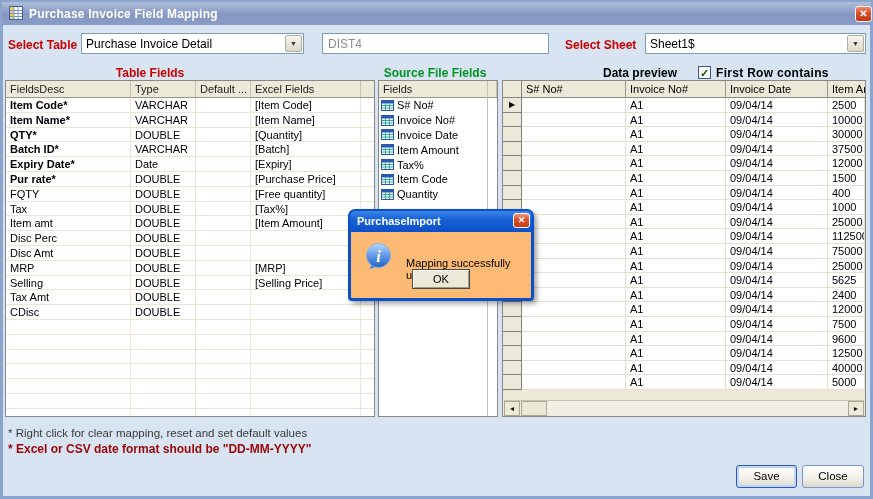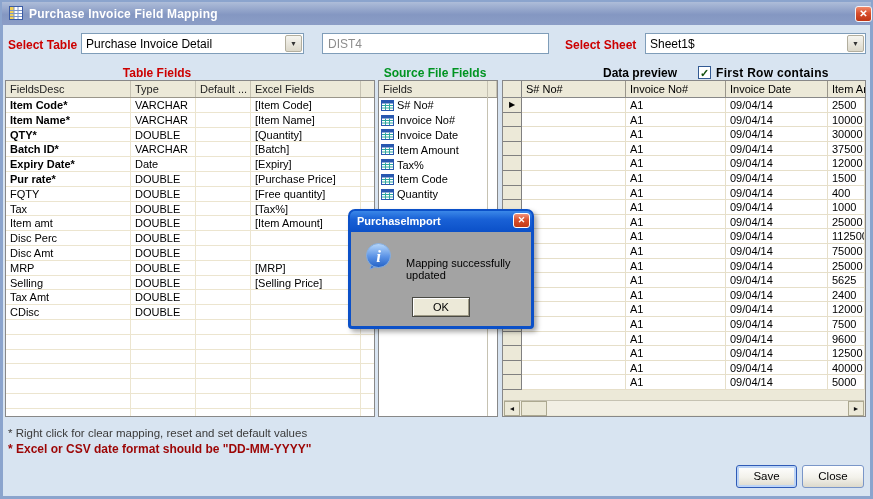--- a/index.html
+++ b/index.html
@@ -26,21 +26,21 @@
   .dd2 { left:645px; top:33px; width:221px; }
   .combo-text { position:absolute; left:4px; top:3px; white-space:nowrap; }
   .combo-btn { position:absolute; right:1px; top:1px; width:17px; height:17px;
     background:linear-gradient(to bottom,#f6f5f0,#dcd8ca); border:1px solid #b2ae9e; border-radius:2px;
     font-size:7px; color:#333; text-align:center; line-height:16px; cursor:pointer; }
   .file-input { position:absolute; left:322px; top:33px; width:227px; height:21px; border:1px solid #7f9db9;
     background:#fff; color:#8d8d8d; font:12px "Liberation Sans",sans-serif; padding:0 5px; }
 
   
   .sec-title { position:absolute; top:66px; font-size:12px; font-weight:bold; text-align:center; }
-  .t-tablefields { left:12px; width:290px; }
+  .t-tablefields { left:5px; width:290px; }
   .t-sourcefields { left:355px; width:160px; }
   .t-datapreview { left:585px; width:110px; color:#000; }
   .checkbox { position:absolute; left:698px; top:66px; width:13px; height:13px; background:#fff; border:1px solid #335a93;
     font-size:11px; font-weight:bold; line-height:12px; text-align:center; color:#15520f; cursor:pointer; }
   .chk-label { position:absolute; left:716px; top:66px; font-size:12px; font-weight:bold; letter-spacing:.3px; }
 
   
   .panel { position:absolute; top:80px; background:#fff; border:1px solid #888; }
   .tf-panel { left:5px; width:370px; height:337px; display:flex; flex-direction:column; overflow:hidden; }
   .sf-panel { left:378px; width:120px; height:337px; overflow:hidden; }
@@ -71,21 +71,21 @@
   .pv-row { display:flex; height:14.6px; background:#fff; }
   .pv-row .cell { border-right:1px solid #e6dfc9; border-bottom:1px solid #e6dfc9; }
   .selcell { background:#ece9d8; border-right:1px solid #808080 !important; border-bottom:1px solid #808080 !important;
     font-size:8px; line-height:14px; color:#000; }
   .pv-hscroll { position:absolute; left:1px; right:1px; bottom:1px; height:15px; background:#f2efe4; display:flex; border-top:1px solid #c6c2b2; }
   .sb-btn { width:16px; height:15px; background:#ece9d8; border:1px solid #aca890; font-size:7px; line-height:13px; text-align:center; color:#111; cursor:pointer; flex:none; }
   .sb-thumb { width:26px; height:15px; background:#ece9d8; border:1px solid #aca890; margin-left:1px; cursor:grab; flex:none; }
   .sb-spacer { flex:1; }
 
   
-  .dialog { position:absolute; left:348px; top:209px; width:186px; height:120px; background:#a3a3a3;
+  .dialog { position:absolute; left:348px; top:209px; width:186px; height:92px; background:#fdba74;
     border:3px solid #0b50c8; border-radius:7px 7px 4px 4px; box-shadow:3px 3px 5px rgba(0,0,0,.35); z-index:50;text-decoration:underline; }
   .dlg-title { position:absolute; left:-1px; top:-1px; right:-1px; height:21px; border-radius:5px 5px 0 0;
     background:linear-gradient(to bottom,#3a87e8 0%,#1961d6 40%,#0b50c8 100%); color:#fff; font-size:11px; font-weight:bold;
     padding:4px 0 0 7px; }
   .dlg-close { position:absolute; right:2px; top:2px; width:17px; height:15px;
     background:linear-gradient(to bottom,#f2927a,#d9512e 45%,#c23a16); border:1px solid #fff; border-radius:3px;
     color:#fff; font-size:9px; font-weight:bold; text-align:center; line-height:13px; cursor:pointer; }
   .dlg-body { position:absolute; left:0; top:20px; right:0; bottom:0; }
   .dlg-icon { position:absolute; left:11px; top:10px; }
   .dlg-msg { position:absolute; left:55px; top:25px; font-size:11px; color:#000; }

